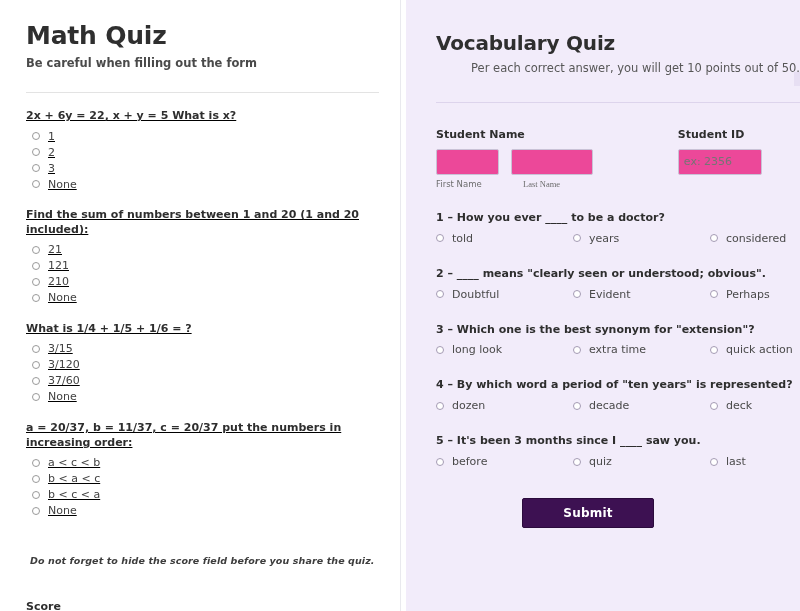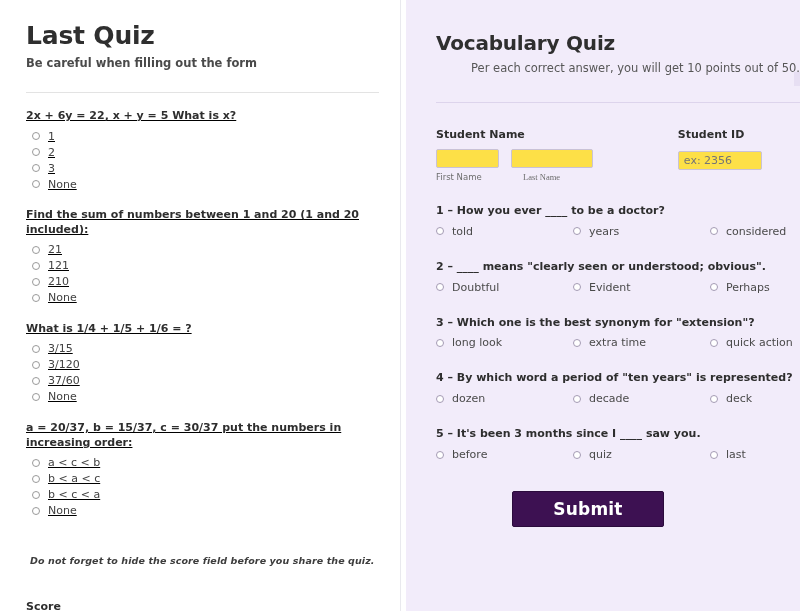--- a/index.html
+++ b/index.html
@@ -161,24 +161,24 @@
   .name-group { width: 225px; }
   .id-group { width: 160px; margin-left: 24px; }
   .field-label {
     font-size: 11px;
     font-weight: bold;
     color: #2e2e2e;
     margin-bottom: 8px;
   }
   .name-inputs { display: flex; }
   .txt-input {
-    height: 19px;
+    height: 26px;
     border: 1px solid #c9c2d6;
     border-radius: 2px;
-    background: #fde047;
+    background: #ec4899;
     font-family: inherit;
     font-size: 11px;
     color: #3a3a3a;
     padding: 0 5px;
     box-sizing: border-box;
     outline: none;
   }
   .txt-first { width: 63px; }
   .txt-last  { width: 82px; margin-left: 12px; }
   .txt-id    { width: 84px; }
@@ -219,21 +219,21 @@
   .submit-row {
     display: flex;
     justify-content: center;
     margin-top: 30px;
     padding-right: 60px;
   }
   .submit-btn {
     background: #3d1152;
     color: #ffffff;
     font-family: inherit;
-    font-size: 17px;
+    font-size: 12px;
     font-weight: bold;
     border: 1px solid #2b0b3c;
     border-radius: 2px;
     padding: 7px 40px;
     cursor: pointer;
     letter-spacing: 0.2px;
   }
 
   .edge-artifact {
     position: absolute;
@@ -245,21 +245,21 @@
     opacity: 0.9;
   }
 </style>
 </head>
 <body>
 
 <div class="screen">
 
   <div class="panel-left">
     <div class="inner">
-      <h1 class="ml-title">Last Quiz</h1>
+      <h1 class="ml-title">Math Quiz</h1>
       <p class="ml-subtitle">Be careful when filling out the form</p>
       <div class="ml-rule"></div>
 
       <div class="q-block">
         <div class="q-text">2x + 6y = 22, x + y = 5 What is x?</div>
         <div class="opt-row">
           <span class="radio"></span>
           <span class="opt-label">1</span>
         </div>
         <div class="opt-row">
@@ -310,21 +310,21 @@
           <span class="radio"></span>
           <span class="opt-label">37/60</span>
         </div>
         <div class="opt-row">
           <span class="radio"></span>
           <span class="opt-label">None</span>
         </div>
       </div>
 
       <div class="q-block">
-        <div class="q-text">a = 20/37, b = 15/37, c = 30/37 put the numbers in increasing order:</div>
+        <div class="q-text">a = 20/37, b = 11/37, c = 20/37 put the numbers in increasing order:</div>
         <div class="opt-row">
           <span class="radio"></span>
           <span class="opt-label">a &lt; c &lt; b</span>
         </div>
         <div class="opt-row">
           <span class="radio"></span>
           <span class="opt-label">b &lt; a &lt; c</span>
         </div>
         <div class="opt-row">
           <span class="radio"></span>

